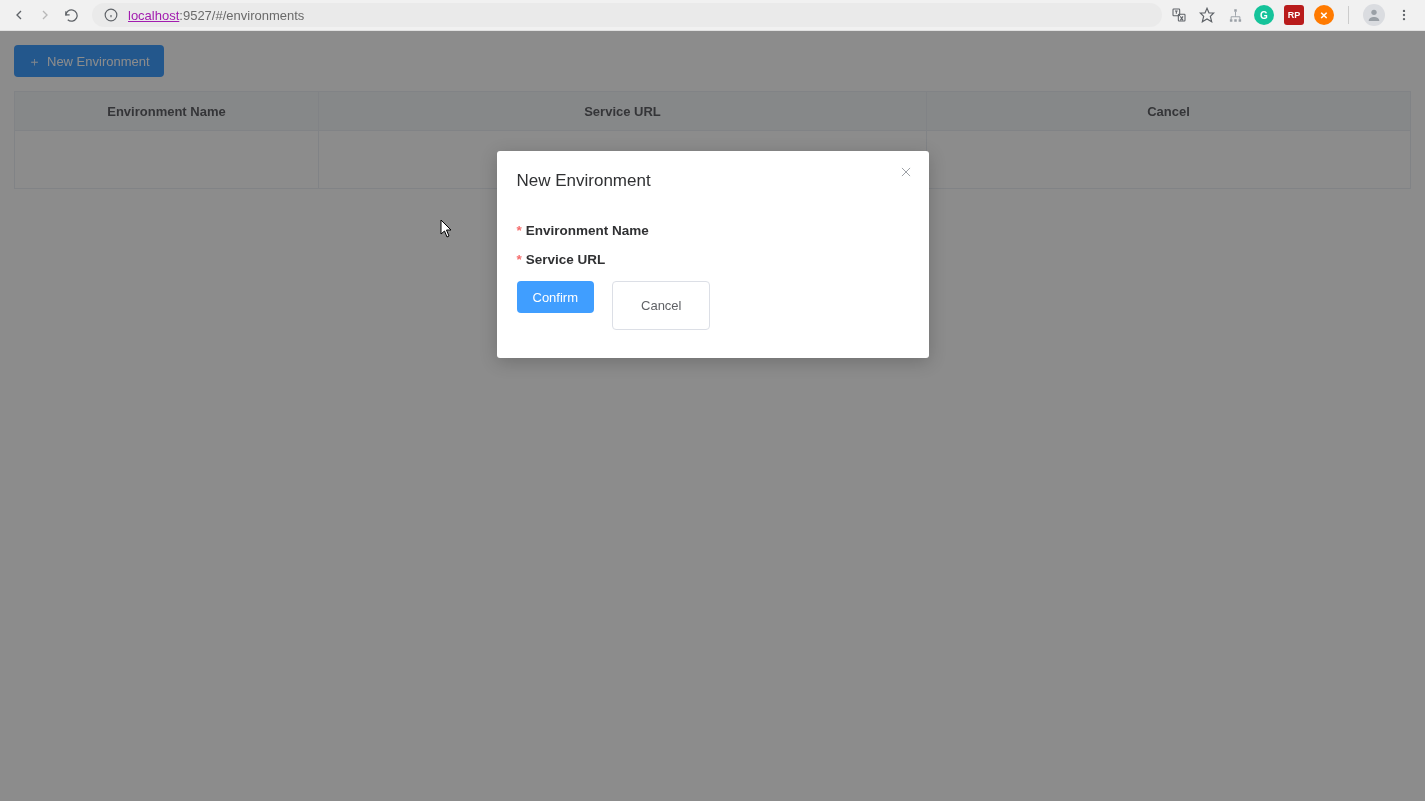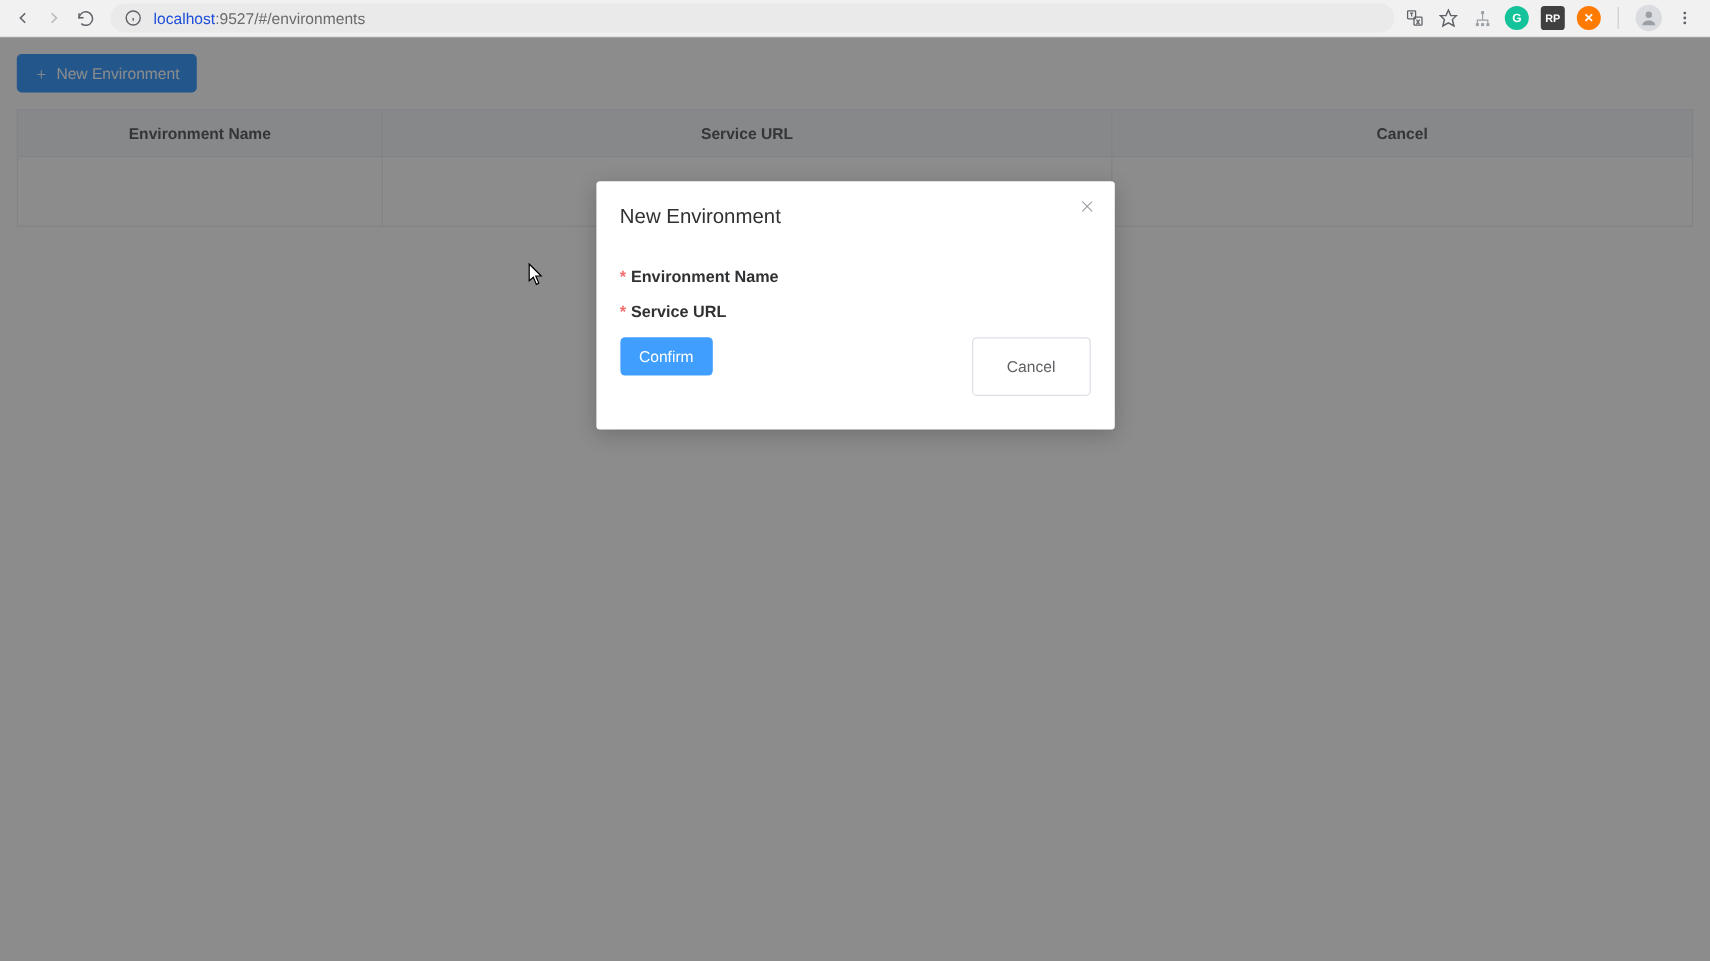--- a/index.html
+++ b/index.html
@@ -3,21 +3,21 @@
 <meta charset="utf-8">
 <style>
   * { box-sizing: border-box; margin: 0; padding: 0; }
   html, body { width: 1425px; height: 801px; font-family: -apple-system, BlinkMacSystemFont, "Segoe UI", Helvetica, Arial, sans-serif; background:#fff; overflow:hidden; }
 
   
   .chrome-bar { height: 31px; background: #f1f1f1; display:flex; align-items:center; padding:0 6px; border-bottom:1px solid #e0e0e0; }
   .nav-btn { width:26px; height:26px; display:flex; align-items:center; justify-content:center; color:#5f6368; border-radius:50%; }
   .nav-btn.disabled{ color:#b8b8b8; }
   .url-bar { flex:1; height:24px; background:#eaeaea; border-radius:14px; margin:0 8px; display:flex; align-items:center; padding:0 10px; font-size:13px; color:#6a6a6a; }
-  .url-host { color:#1d4ed8; }
+  .url-host { color:#a21caf;text-decoration:underline; }
   .chrome-icons { display:flex; align-items:center; gap:10px; padding-right:6px; }
   .chrome-icon { width:18px; height:18px; display:flex; align-items:center; justify-content:center; color:#5f6368; }
   .ext { width:20px; height:20px; border-radius:50%; display:flex; align-items:center; justify-content:center; font-size:10px; font-weight:bold; color:#fff; }
   .sep { width:1px; height:18px; background:#ccc; margin:0 4px; }
   .avatar { width:22px; height:22px; border-radius:50%; background:#dadce0; display:flex; align-items:center; justify-content:center; }
 
   
   .page { position:relative; width:100%; height:calc(100% - 31px); background:#fff; }
   .page-inner { padding:14px 14px; }
   .btn-primary { background:#409eff; color:#fff; border:none; border-radius:4px; height:32px; padding:0 14px; font-size:13px; display:inline-flex; align-items:center; gap:6px; }
@@ -31,21 +31,21 @@
 
   
   .overlay { position:absolute; inset:0; background:rgba(0,0,0,.45); display:flex; justify-content:center; }
   .dialog { width:432px; margin-top:120px; background:#fff; border-radius:3px; box-shadow:0 4px 18px rgba(0,0,0,.2); padding:20px 20px 28px; height:fit-content; position:relative; }
   .dialog-title { font-size:17px; color:#303133; margin-bottom:32px; }
   .dialog-close { position:absolute; top:14px; right:16px; color:#909399; font-size:16px; cursor:pointer; background:none; border:none; }
   .form-label { font-size:13.5px; font-weight:600; color:#303133; display:flex; align-items:center; gap:4px; margin-bottom:14px; }
   .req { color:#f56c6c; }
   .form-input { width:100%; height:32px; border:1px solid #dcdfe6; border-radius:4px; padding:0 12px; font-size:13px; color:#606266; margin-bottom:24px; }
   .form-input::placeholder { color:#c0c4cc; }
-  .dialog-actions { display:flex; gap:32px; margin-top:4px;justify-content:space-between; }
+  .dialog-actions { display:flex; gap:18px; margin-top:4px; }
   .btn-confirm { background:#409eff; color:#fff; border:none; border-radius:4px; height:32px; padding:0 16px; font-size:13px; }
   .btn-cancel  { background:#fff; color:#606266; border:1px solid #dcdfe6; border-radius:4px; height:49px; padding:0 28px; font-size:13px; }
 
   .cursor { position:absolute; left:440px; top:188px; pointer-events:none; }
   svg { display:block; }
 </style>
 </head>
 <body>
 
 <div class="chrome-bar">
@@ -95,21 +95,21 @@
     <span class="chrome-icon" style="color:#9aa0a6">
       <svg width="15" height="15" viewBox="0 0 24 24" fill="currentColor">
           <rect x="10" y="2" width="4" height="4"></rect>
           <rect x="3" y="18" width="4" height="4"></rect>
           <rect x="10" y="18" width="4" height="4"></rect>
           <rect x="17" y="18" width="4" height="4"></rect>
           <path d="M12 6v6M5 18v-4h14v4M12 12v2" stroke="currentColor" stroke-width="1.5" fill="none"></path>
         </svg>
     </span>
     <span class="ext" style="background:#15c39a">G</span>
-    <span class="ext" style="background:#404040;border-radius:3px;font-size:9px">RP</span>
+    <span class="ext" style="background:#b91c1c;border-radius:3px;font-size:9px">RP</span>
     <span class="ext" style="background:#ff7a00">✕</span>
     <span class="sep"></span>
     <span class="avatar">
       <svg width="16" height="16" viewBox="0 0 24 24" fill="#9aa0a6">
           <circle cx="12" cy="8" r="4"></circle>
           <path d="M4 21c0-4 4-6 8-6s8 2 8 6z"></path>
         </svg>
     </span>
     <span class="chrome-icon">
       <svg width="14" height="14" viewBox="0 0 24 24" fill="#5f6368">

